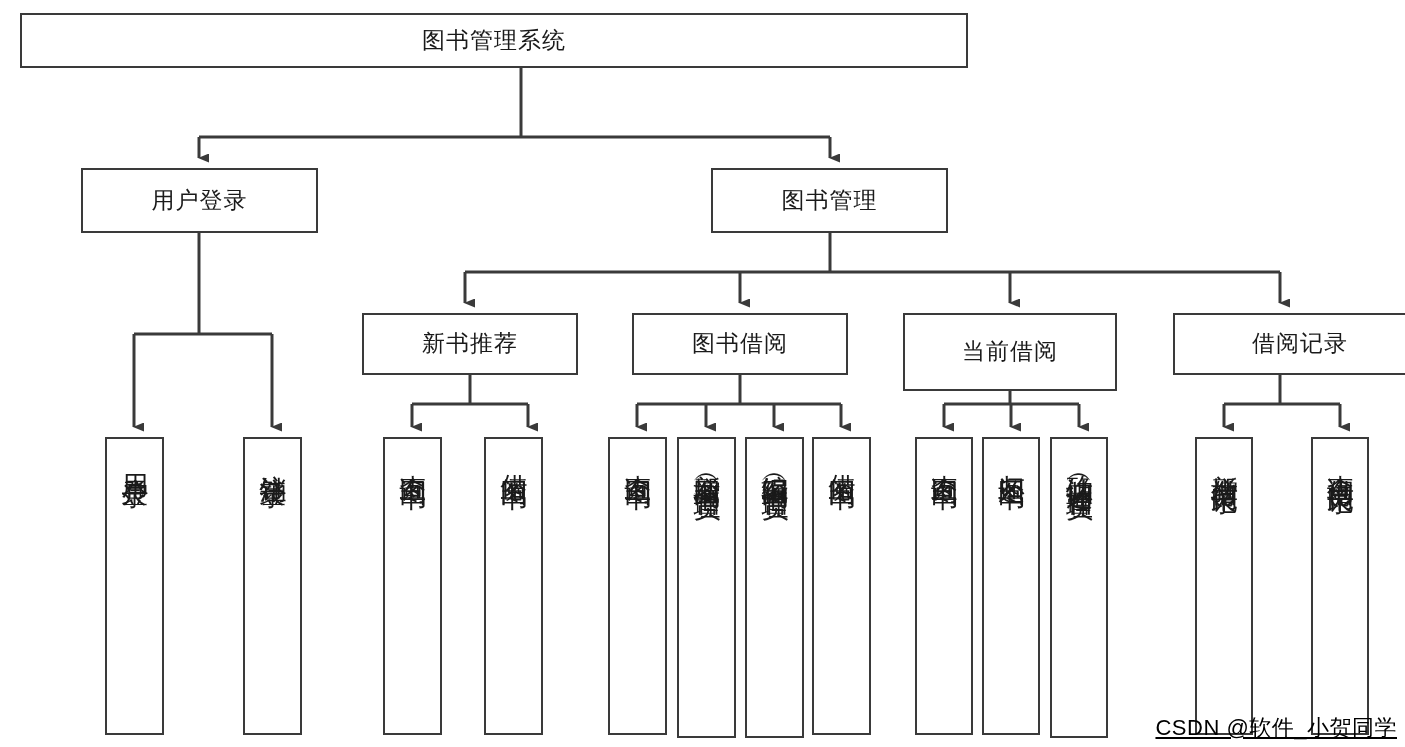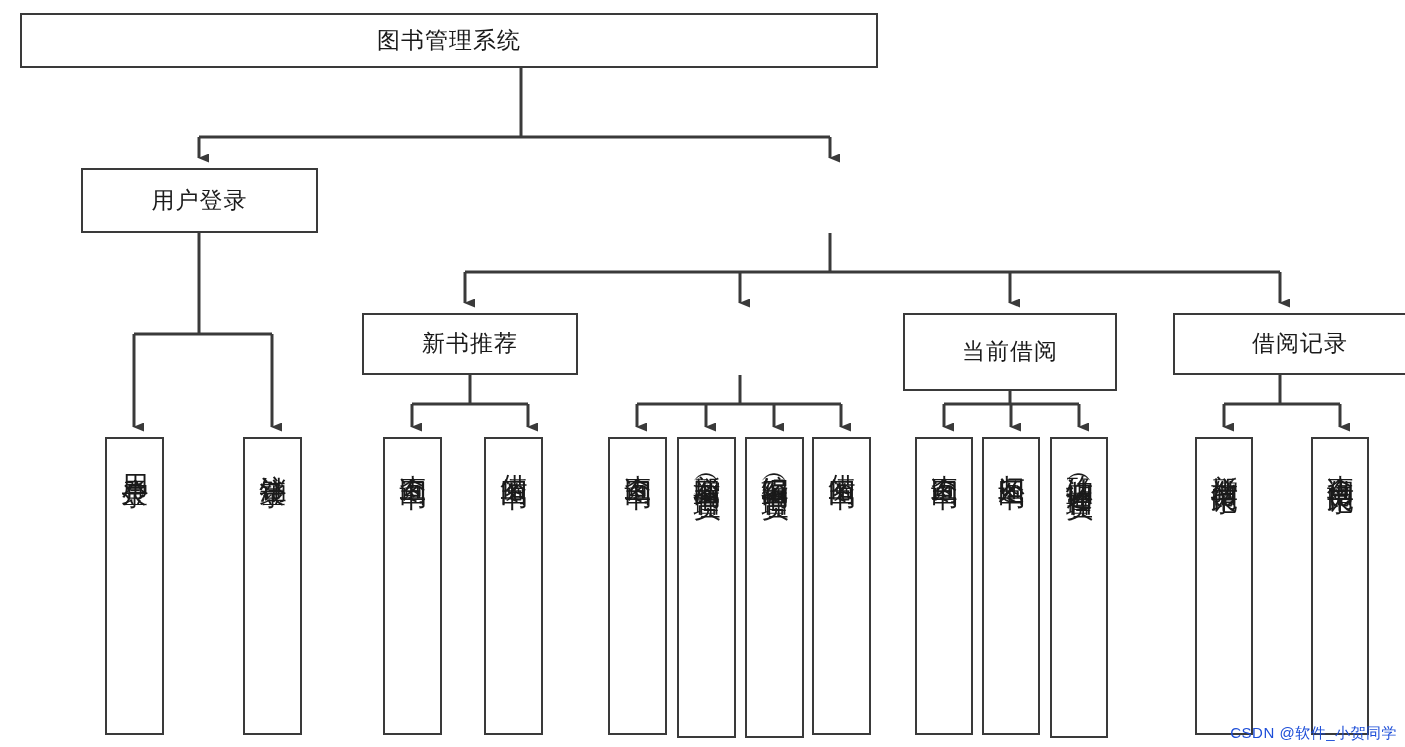--- a/index.html
+++ b/index.html
@@ -59,25 +59,26 @@
     font-size: 27px;
     line-height: 1.22;
     letter-spacing: 3px;
     color: #1a1a1a;
     white-space: nowrap;
   }
   .watermark {
     position: absolute;
     right: 8px;
     bottom: 4px;
-    font-size: 15px;
-    color: #1d4ed8;
+    font-size: 22px;
+    color: #000000;
     letter-spacing: 0.5px;
     z-index: 5;
     white-space: nowrap;
+    text-decoration: underline;
   }
 </style>
 </head>
 <body>
 
 <div id="diagram-root">
 
   <svg id="edges-layer" viewBox="0 0 1405 747" width="1405" height="747" aria-hidden="true">
     <defs>
       <marker id="arrow" markerWidth="9" markerHeight="11" refX="4.5" refY="10" orient="auto" markerUnits="userSpaceOnUse">
@@ -122,31 +123,37 @@
       <path d="M1079,404 L1079,427" marker-end="url(#arrow)"></path>
 
       <path d="M1280,375 L1280,404"></path>
       <path d="M1224,404 L1340,404"></path>
       <path d="M1224,404 L1224,427" marker-end="url(#arrow)"></path>
       <path d="M1340,404 L1340,427" marker-end="url(#arrow)"></path>
 
     </g>
   </svg>
 
-  <div class="node node-root" style="left:20px; top:13px; width:858px; height:55px;text-align:center;">
+  <div class="node node-root" style="left:20px; top:13px; width:948px; height:55px;text-align:center;">
     <span>图书管理系统</span>
   </div>
 
   <div class="node node-h" style="left:81px; top:168px; width:237px; height:65px;">
     <span>用户登录</span>
   </div>
+  <div class="node node-h" style="left:711px; top:168px; width:237px; height:65px;">
+    <span>图书管理</span>
+  </div>
 
   <div class="node node-h" style="left:362px; top:313px; width:216px; height:62px;text-align:center;">
     <span>新书推荐</span>
   </div>
+  <div class="node node-h" style="left:632px; top:313px; width:216px; height:62px;">
+    <span>图书借阅</span>
+  </div>
   <div class="node node-h" style="left:903px; top:313px; width:214px; height:78px;">
     <span>当前借阅</span>
   </div>
   <div class="node node-h" style="left:1173px; top:313px; width:254px; height:62px;">
     <span>借阅记录</span>
   </div>
 
   <div class="node node-v" style="left:105px; top:437px; width:59px; height:298px;">
     <span class="vtext">用户登录</span>
   </div>

